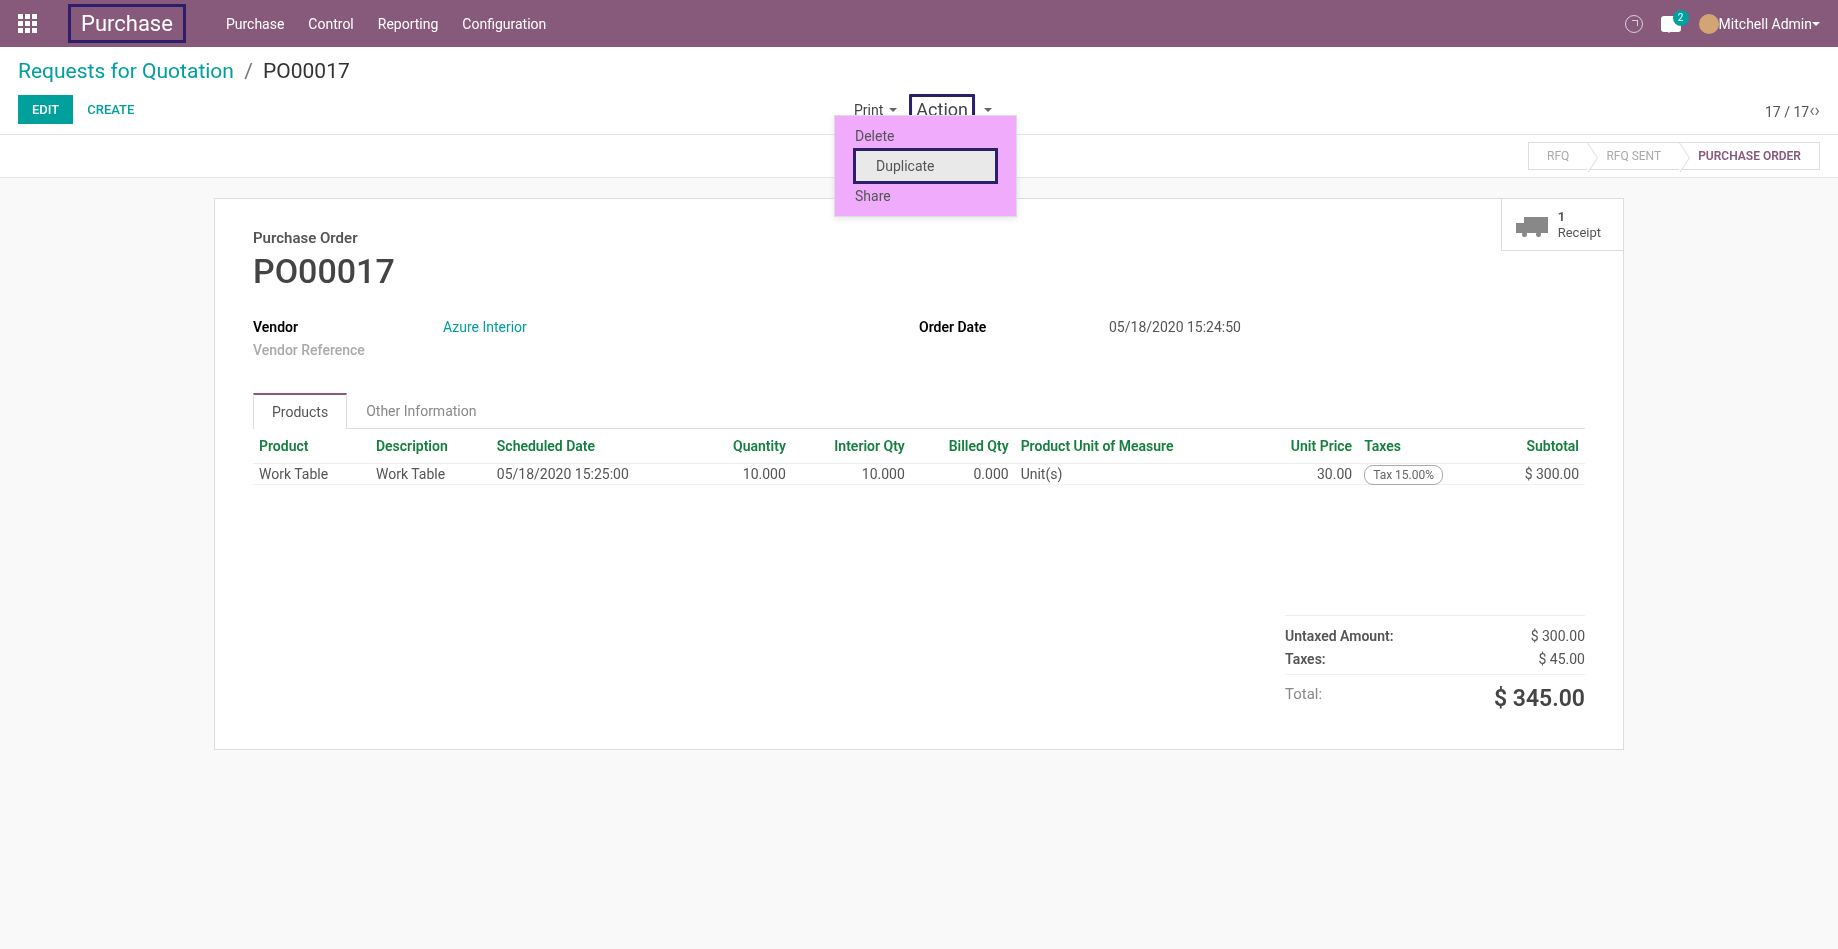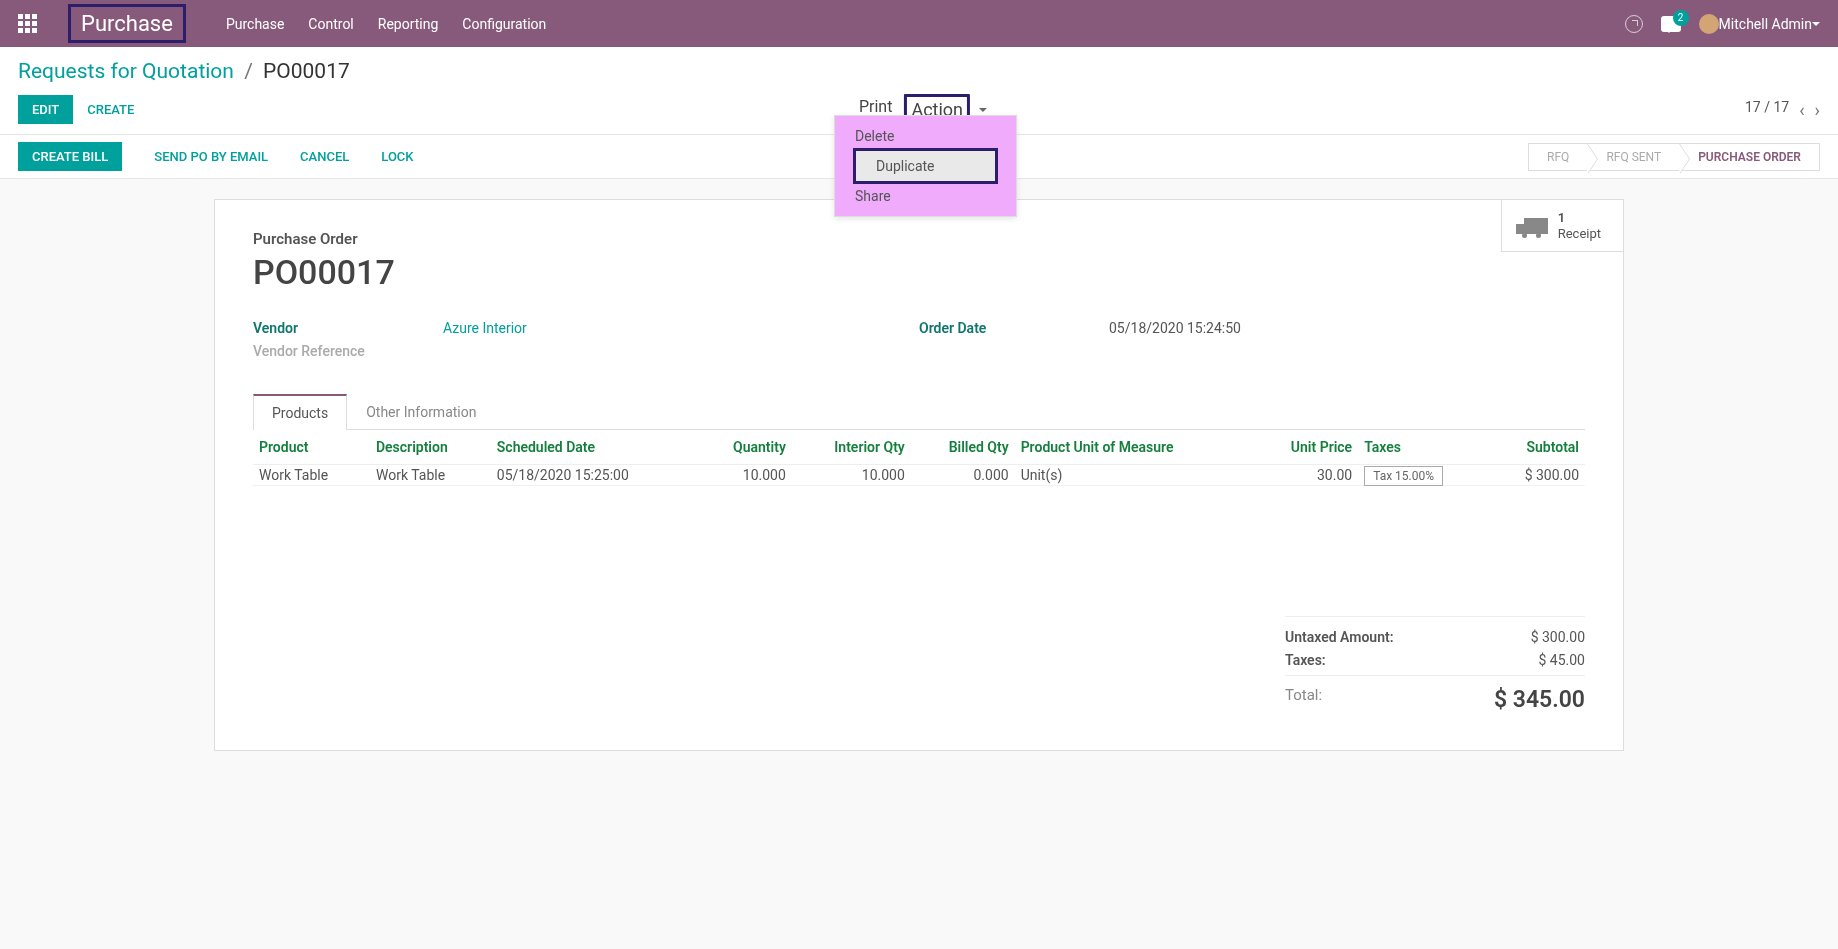--- a/index.html
+++ b/index.html
@@ -27,25 +27,25 @@
 .crumb-bar { background: white; padding: 12px 18px 6px; }
 .crumb { font-size: 21px; color: #333; }
 .crumb a { color: #00A09D; text-decoration: none; }
 .crumb-sep { color: #777; margin: 0 5px; }
 
 
 .ctrl-bar { background: white; padding: 6px 18px 10px; display: flex; align-items: center; position: relative; }
 .btn-primary { background: #00A09D; color: white; border: none; padding: 7px 14px; font-size: 13px; font-weight: 500; cursor: pointer; margin-right: 14px; }
 .btn-link { color: #00A09D; background: none; border: none; font-size: 13px; font-weight: 500; cursor: pointer; margin-right: 14px; }
 .toolbar-center { position: absolute; left: 50%; transform: translateX(-50%); display: flex; align-items: center; gap: 4px; }
-.tb-btn { background: none; border: none; font-size: 16px; color: #444; padding: 5px 8px; cursor: pointer; display: flex; align-items: center; gap: 3px; flex-direction: column; }
+.tb-btn { background: none; border: none; font-size: 14px; color: #444; padding: 5px 8px; cursor: pointer; display: flex; align-items: center; gap: 3px; }
 .tb-caret { width: 0; height: 0; border-left: 4px solid transparent; border-right: 4px solid transparent; border-top: 4px solid #666; margin-left: 3px; }
 .action-btn { border: 3px solid #2C1E6B; padding: 2px 4px; display: flex; align-items: center; border-radius: 1px; }
 .action-btn span { font-size: 18px; color: #444; }
-.pager { margin-left: auto; display: flex; align-items: flex-start; gap: 10px; color: #555; font-size: 14px; }
+.pager { margin-left: auto; display: flex; align-items: flex-end; color: #555; font-size: 14px; }
 .pager-arrow { cursor: pointer; font-size: 18px; color: #777; }
 
 
 .status-bar { background: white; border-top: 1px solid #e5e5e5; border-bottom: 1px solid #e5e5e5; padding: 7px 18px; display: flex; align-items: center; }
 .status-actions { display: flex; gap: 18px; align-items: center; }
 .status-steps { margin-left: auto; display: flex; }
 .step { border: 1px solid #ddd; padding: 6px 18px; font-size: 12px; font-weight: 400; color: #aaa; position: relative; margin-left: -1px; }
 .step.active { color: #875A7B; font-weight: 600; }
 .step-arrow::after { content:''; position:absolute; right:-10px; top:0; width:0; height:0; border-top: 15px solid transparent; border-bottom: 15px solid transparent; border-left: 10px solid white; z-index:2; }
 .step-arrow::before { content:''; position:absolute; right:-11px; top:0; width:0; height:0; border-top: 15px solid transparent; border-bottom: 15px solid transparent; border-left: 10px solid #ddd; z-index:1; }
@@ -64,36 +64,36 @@
 .truck-icon::after { content:''; position:absolute; bottom:-4px; left:-2px; width:5px; height:5px; border-radius:50%; background:#888; box-shadow: 14px 0 0 #888; }
 .stat-text { line-height: 1.2; font-size: 13px; }
 .stat-text b { font-weight: 600; }
 
 .sheet-body { padding: 30px 38px; }
 .po-label { font-size: 15px; font-weight: 600; color: #555; margin-bottom: 4px; }
 .po-num { font-size: 34px; font-weight: 500; color: #444; margin-bottom: 28px; }
 .fields-row { display: flex; }
 .fields-col { flex: 1; }
 .field-line { display: flex; margin-bottom: 7px; font-size: 14px; }
-.field-label { width: 190px; font-weight: 600; color: #0f766e; }
+.field-label { width: 190px; font-weight: 600; color: #000000; }
 .field-label.muted { color: #aaa; font-weight: 500; }
 .field-val { color: #555; }
 .field-val.link { color: #00A09D; cursor: pointer; }
 
 
 .tabs { display: flex; margin-top: 28px; border-bottom: 1px solid #ddd; }
 .tab { padding: 9px 18px; font-size: 14px; color: #888; cursor: pointer; border: 1px solid transparent; border-bottom: none; }
 .tab.active { color: #555; border-color: #ddd; border-top: 2px solid #875A7B; background: white; margin-bottom: -1px; }
 
 
 .tbl { width: 100%; border-collapse: collapse; margin-top: 0; }
 .tbl th { text-align: left; font-size: 14px; font-weight: 600; color: #15803d; padding: 9px 6px; border-bottom: 1px solid #eee; }
 .tbl th.num, .tbl td.num { text-align: right; }
 .tbl td { font-size: 14px; color: #555; padding: 2px 6px; border-bottom: 1px solid #f2f2f2; }
-.tax-pill { border: 1px solid #aaa; border-radius: 0; padding: 2px 8px; font-size: 12px; color: #666; }
+.tax-pill { border: 1px solid #aaa; border-radius: 9px; padding: 2px 8px; font-size: 12px; color: #666; }
 .tbl-spacer td { height: 120px; border: none; }
 
 
 .totals { margin-top: 10px; float: right; width: 300px; border-top: 1px solid #eee; padding-top: 12px; }
 .total-line { display: flex; justify-content: space-between; font-size: 14px; color: #555; margin-bottom: 7px; }
 .total-line .lbl { font-weight: 600; }
 .total-final { border-top: 1px solid #eee; padding-top: 10px; }
 .total-final .lbl { font-size: 15px; color: #888; font-weight: 400; }
 .total-final .amt { font-size: 23px; font-weight: 600; color: #444; }
 .clearfix::after { content:''; display:table; clear:both; }
@@ -162,26 +162,20 @@
   </div>
 </div>
 
 <div class="action-dropdown">
   <div class="dd-item">Delete</div>
   <div class="dd-item hl">Duplicate</div>
   <div class="dd-item">Share</div>
 </div>
 
 <div class="status-bar">
-  <div class="status-actions">
-    <button class="btn-primary">CREATE BILL</button>
-    <button class="btn-link">SEND PO BY EMAIL</button>
-    <button class="btn-link">CANCEL</button>
-    <button class="btn-link">LOCK</button>
-  </div>
   <div class="status-steps">
     <div class="step step-arrow">RFQ</div>
     <div class="step step-arrow">RFQ SENT</div>
     <div class="step active">PURCHASE ORDER</div>
   </div>
 </div>
 
 <div class="sheet-wrap">
   <div class="sheet">
     <div class="stat-btn">

